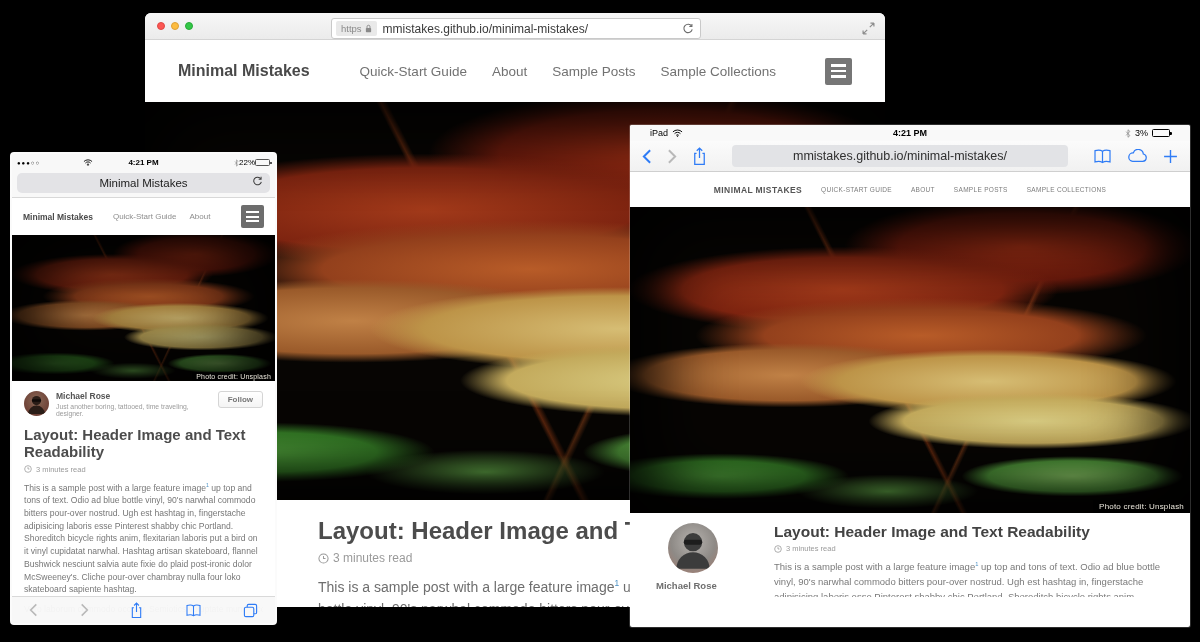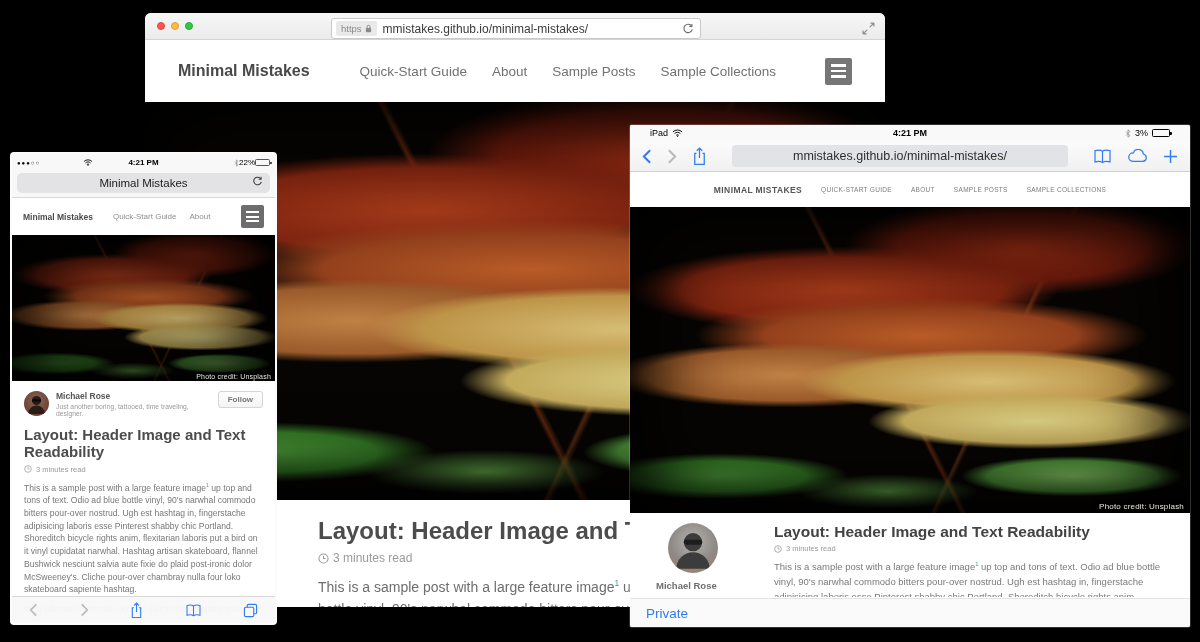--- a/index.html
+++ b/index.html
@@ -314,23 +314,20 @@
               </svg>
           </span>
           <span>3 minutes read</span>
         </div>
         <div class="i-para">
           <span>This is a sample post with a large feature image</span><sup>1</sup><span> up top and tons of text. Odio ad blue bottle vinyl, 90's narwhal commodo bitters pour-over nostrud. Ugh est hashtag in, fingerstache adipisicing laboris esse Pinterest shabby chic Portland. Shoreditch bicycle rights anim, flexitarian laboris put a bird on it vinyl cupidatat narwhal. Hashtag artisan skateboard, flannel Bushwick nesciunt salvia aute fixie do plaid post-ironic dolor McSweeney's. Cliche pour-over chambray nulla four loko skateboard sapiente hashtag.</span>
         </div>
       </div>
     </div>
 
-    <div class="ipad-private">
-      <span class="private-label">Private</span>
-    </div>
   </div>
 
   <div class="iphone">
     <div class="ip-status">
       <div class="left">
         <span class="dots">●●●○○</span>
         <span class="carrier">CARRIER</span>
         <span class="icon">
           <svg width="10" height="7" viewBox="0 0 14 10" fill="none" stroke="#000" stroke-width="1.3">
               <path d="M1.2 3.6 a8.2 8.2 0 0 1 11.6 0"></path>

